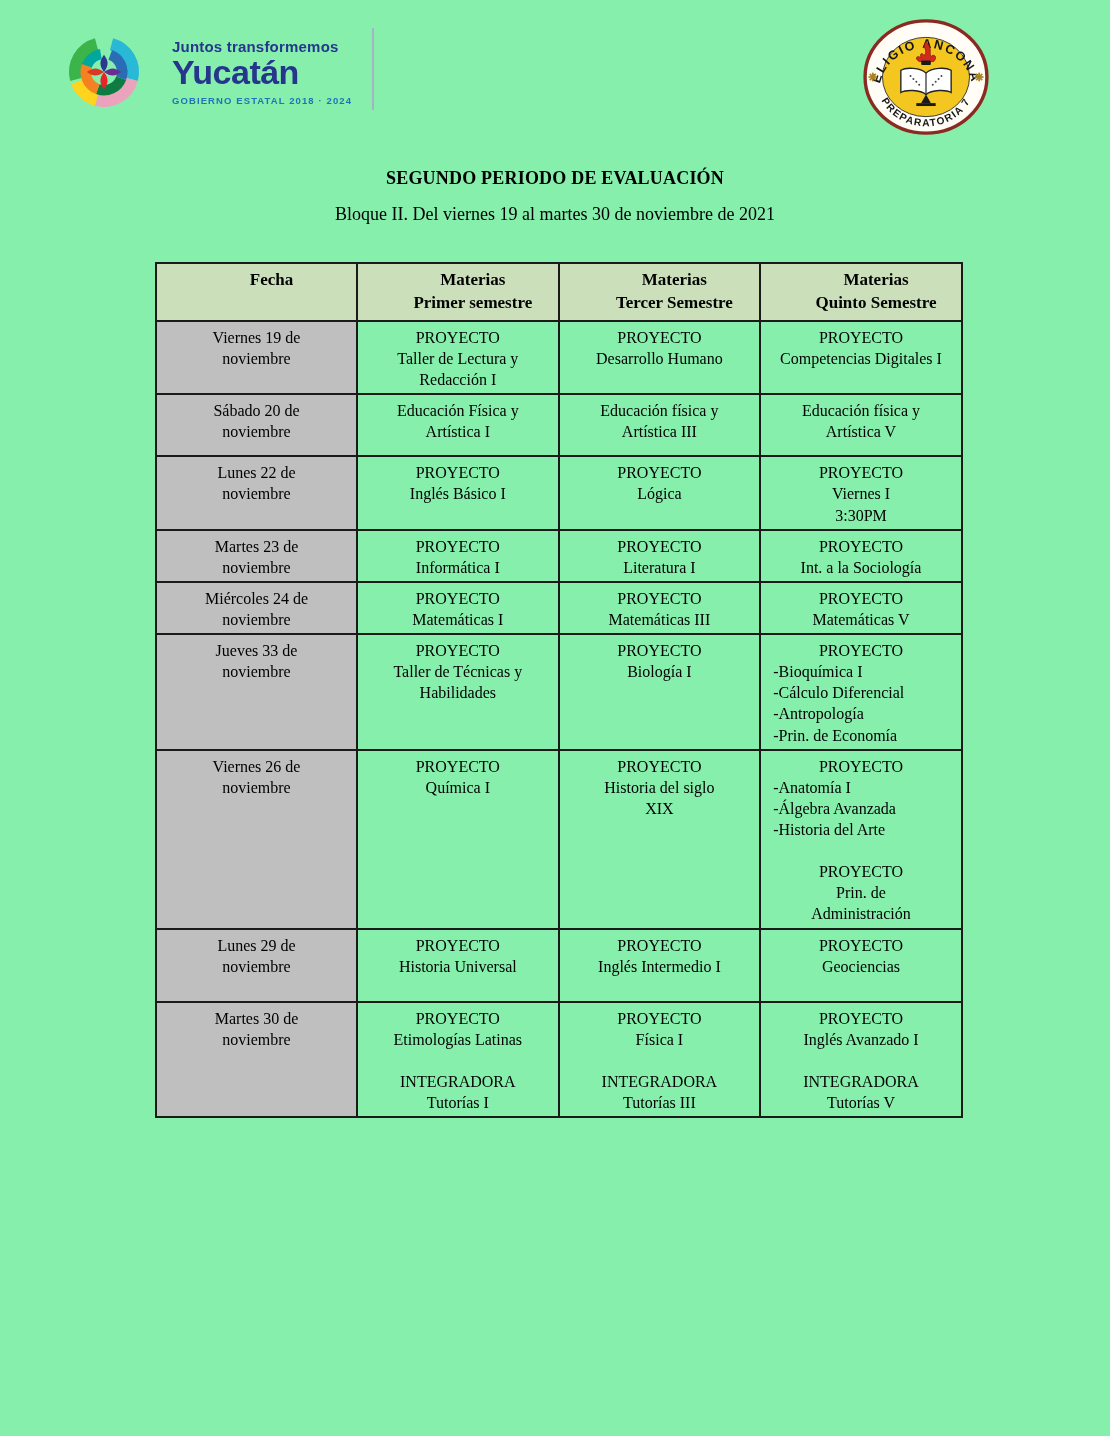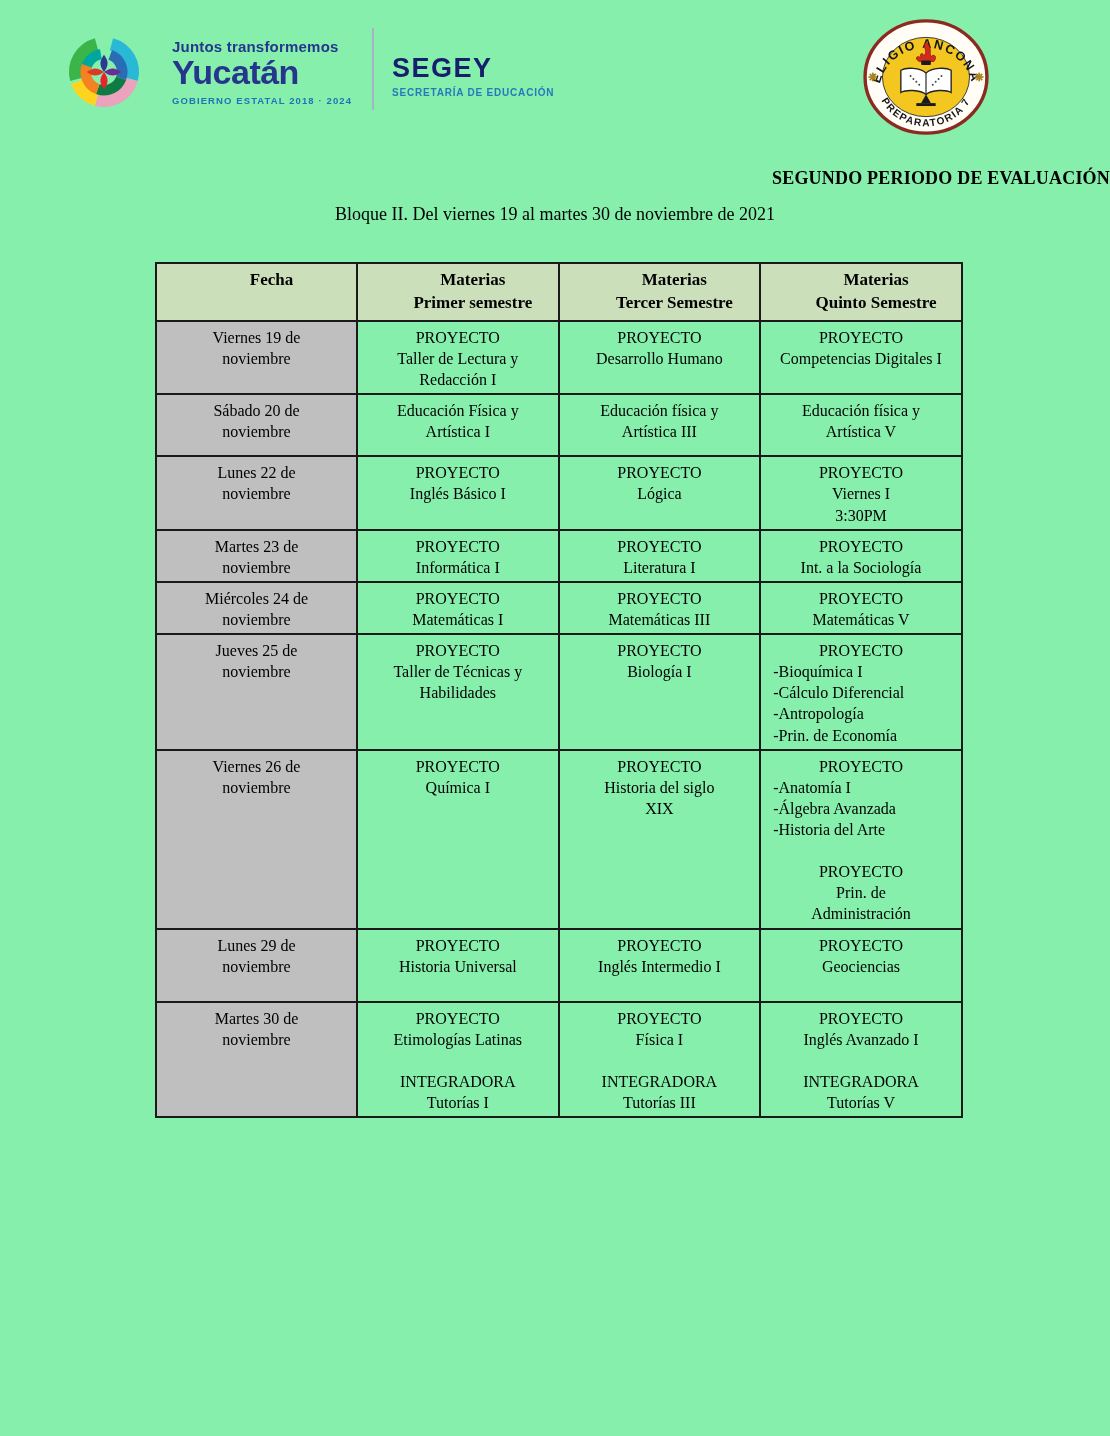--- a/index.html
+++ b/index.html
@@ -33,21 +33,21 @@
   .brand-text{margin-left:22px;}
   .brand-tagline{font-size:15px;font-weight:bold;color:var(--brand-blue);letter-spacing:.2px;}
   .brand-name{font-size:34px;font-weight:bold;color:var(--brand-blue);line-height:1.0;letter-spacing:-.5px;}
   .brand-sub{font-size:9.5px;font-weight:bold;color:var(--gobierno-blue);letter-spacing:1.1px;margin-top:6px;}
   .brand-divider{width:2px;height:82px;background:#a7b2c6;margin:0 18px 0 20px;align-self:flex-start;margin-top:2px;}
   .segey-block{padding-top:8px;}
   .segey-name{font-size:27px;font-weight:bold;color:var(--segey-navy);letter-spacing:1.5px;line-height:1;}
   .segey-sub{font-size:10px;font-weight:bold;color:var(--segey-azure);letter-spacing:.8px;margin-top:5px;}
 
   
-  .doc-title{text-align:right;font-size:18px;font-weight:bold;margin-top:26px;letter-spacing:.2px;}
+  .doc-title{text-align:center;font-size:18px;font-weight:bold;margin-top:26px;letter-spacing:.2px;}
   .doc-subtitle{text-align:center;font-size:18px;margin-top:15px;}
 
   
   table.schedule{
     border-collapse:collapse;table-layout:fixed;
     width:806px;margin:37px 0 0 155px;
     font-size:16px;line-height:1.32;
   }
   table.schedule col.c-date{width:201px;}
   table.schedule col.c-sem{width:201.6px;}
@@ -97,24 +97,20 @@
         <path d="M48,30 C53,37 53,41 48,48 C43,41 43,37 48,30Z" fill="#6a2d91" transform="rotate(90 48 48)"></path>
         <path d="M48,30 C53,37 53,41 48,48 C43,41 43,37 48,30Z" fill="#e8232a" transform="rotate(180 48 48)"></path>
         <path d="M48,30 C53,37 53,41 48,48 C43,41 43,37 48,30Z" fill="#d93a28" transform="rotate(270 48 48)"></path>
       </svg>
       <div class="brand-text">
         <div class="brand-tagline">Juntos transformemos</div>
         <div class="brand-name">Yucatán</div>
         <div class="brand-sub">GOBIERNO ESTATAL 2018 · 2024</div>
       </div>
       <div class="brand-divider"></div>
-      <div class="segey-block">
-        <div class="segey-name">SEGEY</div>
-        <div class="segey-sub">SECRETARÍA DE EDUCACIÓN</div>
-      </div>
     </div>
 
     <div>
       <svg width="128" height="118" viewBox="0 0 132 122" aria-hidden="true">
         <ellipse cx="66" cy="61" rx="63" ry="58" fill="#fffdf6" stroke="var(--seal-maroon)" stroke-width="3.5"></ellipse>
         <ellipse cx="66" cy="61" rx="45" ry="41" fill="var(--seal-yellow)" stroke="#3a3a3a" stroke-width="1"></ellipse>
         <defs>
           <path id="sealArcTop" d="M 19,66 A 48,44 0 0 1 113,66" fill="none"></path>
           <path id="sealArcBottom" d="M 15,65 A 51,47 0 0 0 117,65" fill="none"></path>
         </defs>
@@ -268,21 +264,21 @@
             <div class="line">PROYECTO</div>
             <div class="line">Matemáticas III</div>
           </td>
           <td>
             <div class="line">PROYECTO</div>
             <div class="line">Matemáticas V</div>
           </td>
         </tr>
         <tr>
           <td class="date-cell">
-            <div class="date-text">Jueves 25 de noviembre</div>
+            <div class="date-text">Jueves 33 de noviembre</div>
           </td>
           <td>
             <div class="line">PROYECTO</div>
             <div class="line">Taller de Técnicas y Habilidades</div>
           </td>
           <td>
             <div class="line">PROYECTO</div>
             <div class="line">Biología I</div>
           </td>
           <td>

